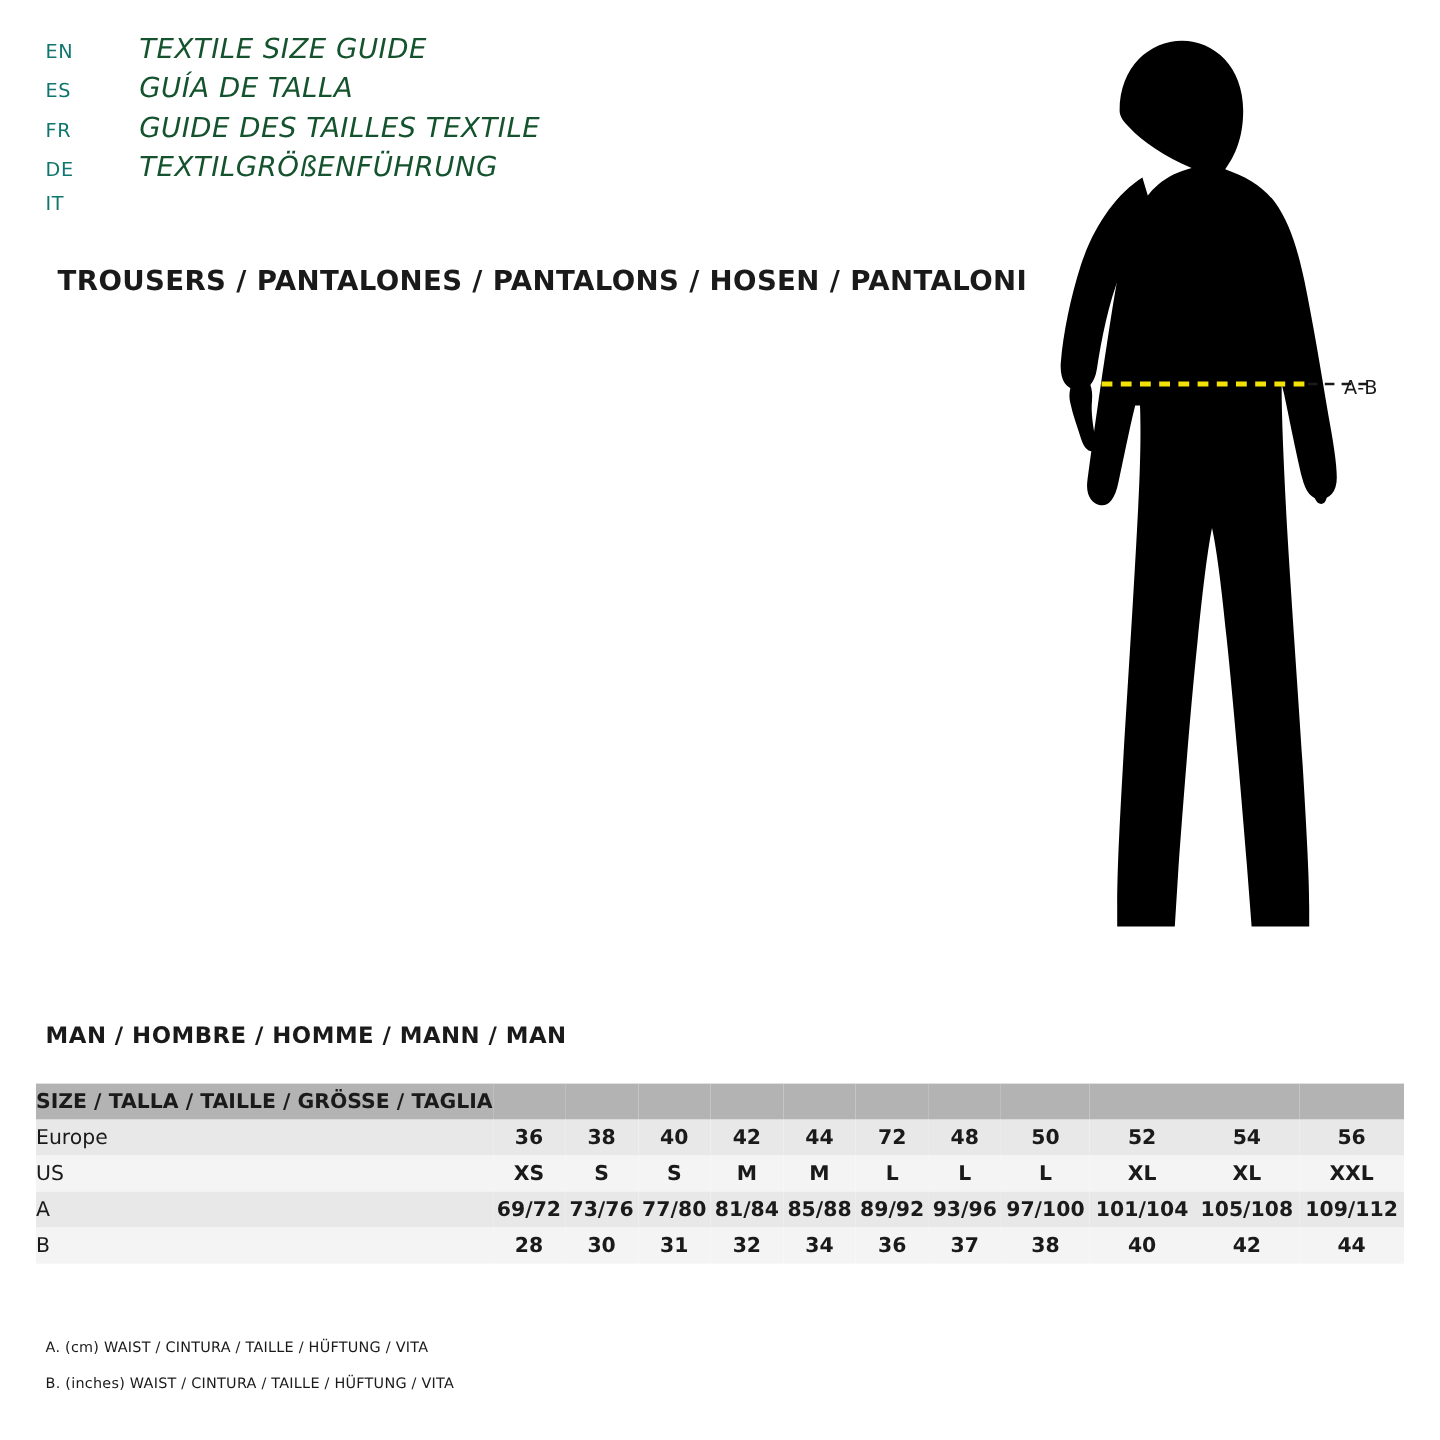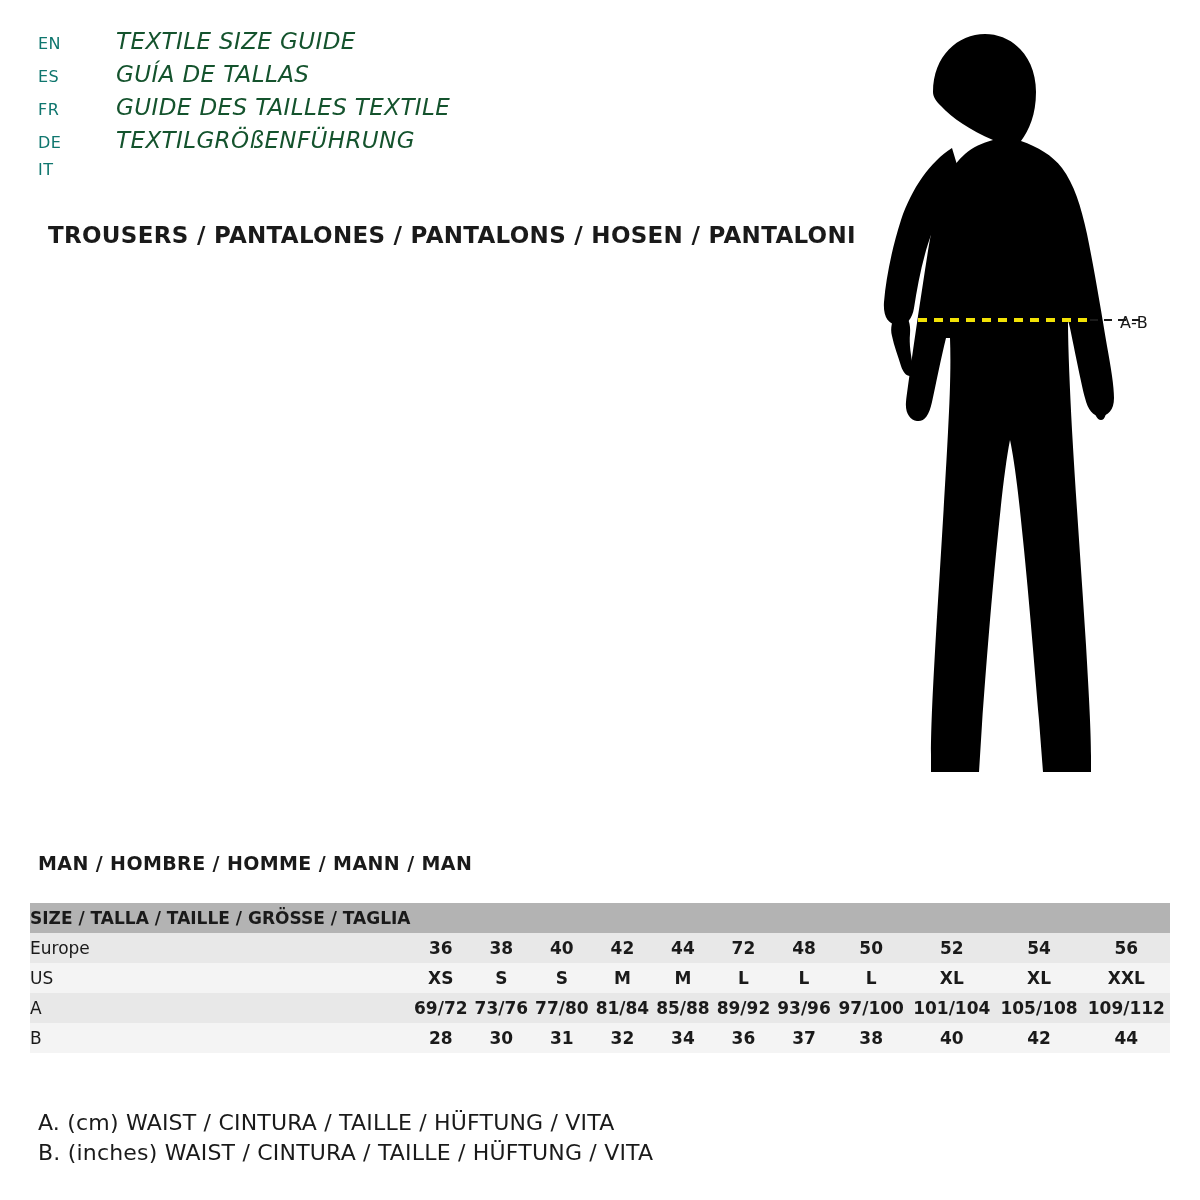--- a/index.html
+++ b/index.html
@@ -116,37 +116,37 @@
     font-weight: bold;
   }
 
   
   .notes {
     position: absolute;
     left: 38px;
     top: 1108px;
   }
   .note {
-    font-size: 22px;
+    font-size: 12px;
     letter-spacing: 0.2px;
     line-height: 30px;
     white-space: nowrap;
   }
 </style>
 </head>
 <body>
 
 <div class="lang-block">
   <div class="lang-row">
     <span class="lang-code">EN</span>
     <span class="lang-text">TEXTILE SIZE GUIDE</span>
   </div>
   <div class="lang-row">
     <span class="lang-code">ES</span>
-    <span class="lang-text">GUÍA DE TALLAS</span>
+    <span class="lang-text">GUÍA DE TALLA</span>
   </div>
   <div class="lang-row">
     <span class="lang-code">FR</span>
     <span class="lang-text">GUIDE DES TAILLES TEXTILE</span>
   </div>
   <div class="lang-row">
     <span class="lang-code">DE</span>
     <span class="lang-text">TEXTILGRÖßENFÜHRUNG</span>
   </div>
   <div class="lang-row">

